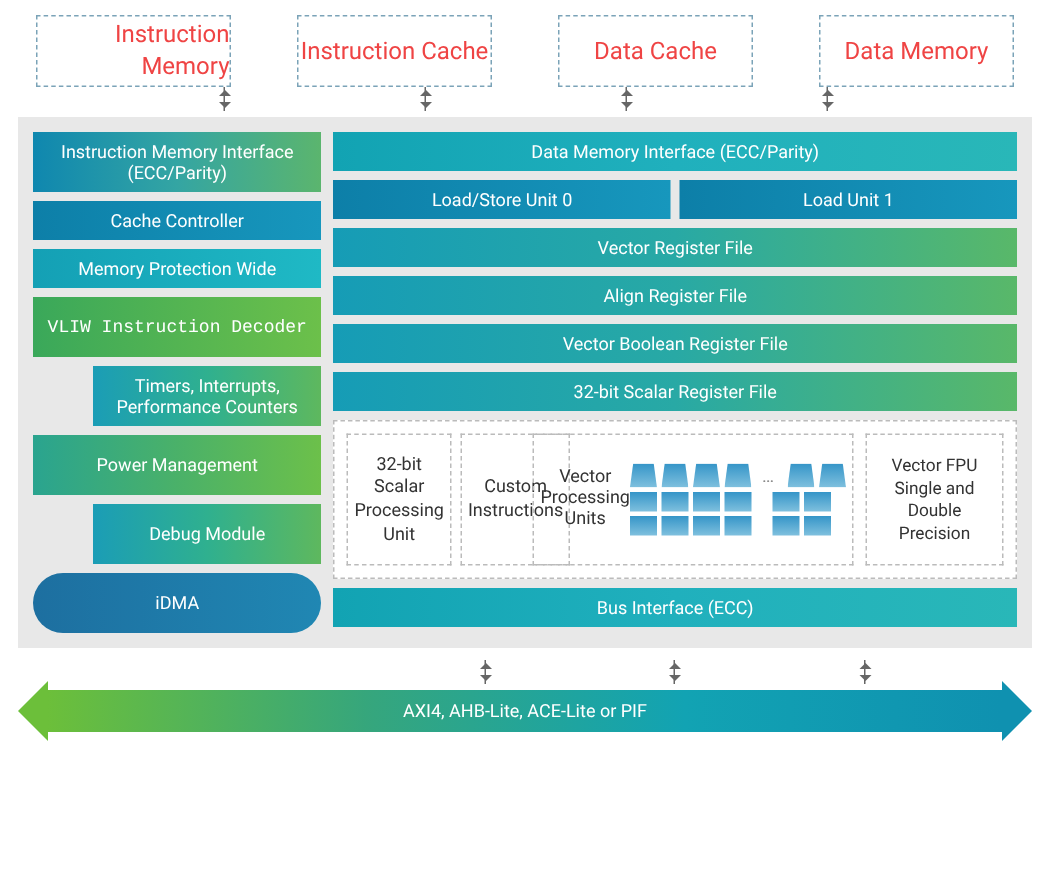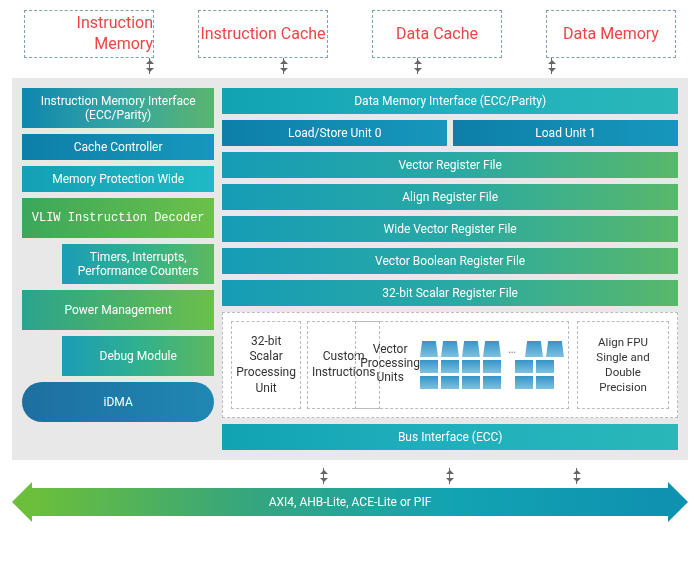--- a/index.html
+++ b/index.html
@@ -81,21 +81,20 @@
   </div>
 
   <div class="col-right">
     <div class="blk g-tealwide">Data Memory Interface (ECC/Parity)</div>
     <div class="row-split">
       <div class="blk g-blue">Load/Store Unit 0</div>
       <div class="blk g-blue">Load Unit 1</div>
     </div>
     <div class="blk g-tealmix">Vector Register File</div>
     <div class="blk g-tealmix">Align Register File</div>
-    <div class="blk g-tealmix">Wide Vector Register File</div>
     <div class="blk g-tealmix">Vector Boolean Register File</div>
     <div class="blk g-tealmix">32-bit Scalar Register File</div>
 
     <div class="proc-area">
       <div class="proc-col1">
         <div class="proc-box">32-bit Scalar Processing Unit</div>
         <div class="proc-box" style="flex:0.7">Custom Instructions</div>
       </div>
       <div class="vpu">
         <div class="vpu-title">Vector Processing Units</div>
@@ -122,21 +121,21 @@
               <div class="rectc"></div>
               <div class="rectc"></div>
               <div class="rectc"></div>
               <div class="rectc"></div>
               <span class="dots"> </span>
               <div class="rectc"></div>
               <div class="rectc"></div>
             </div>
         </div>
       </div>
-      <div class="fpu">Align FPU Single and Double Precision</div>
+      <div class="fpu">Vector FPU Single and Double Precision</div>
     </div>
 
     <div class="blk g-tealwide">Bus Interface (ECC)</div>
   </div>
 </div>
 
 <div class="bus-arrows">
   <div class="arrow-v">
       <span class="dn"></span>
     </div>

